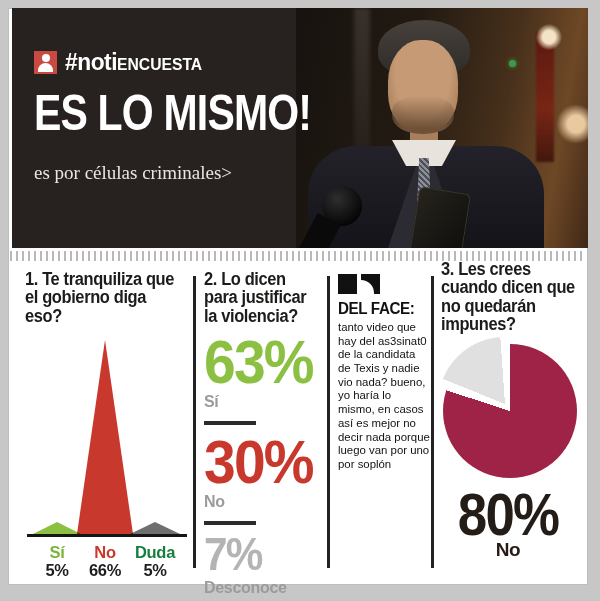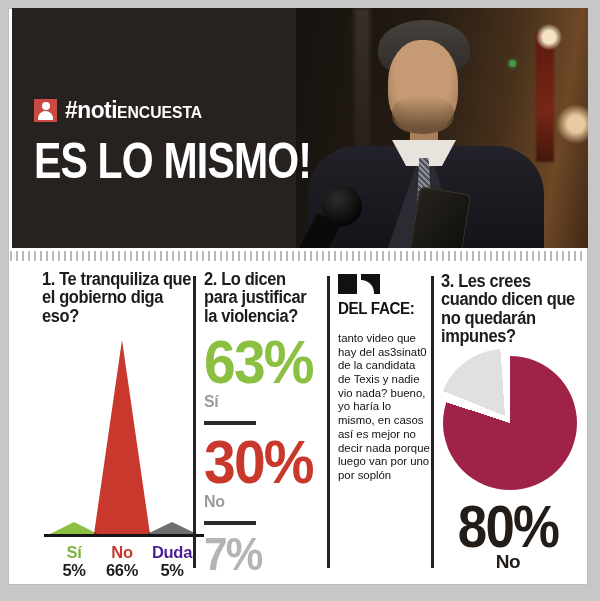--- a/index.html
+++ b/index.html
@@ -1,21 +1,21 @@
 <!DOCTYPE html>
 <html><head>
 <meta charset="utf-8">
 <style>
   html,body{margin:0;padding:0;background:#cacaca;}
   .stage{position:relative;width:600px;height:601px;background:#c7c7c7;font-family:"Liberation Sans",sans-serif;overflow:hidden;}
   .inner{position:absolute;left:8px;top:8px;width:580px;height:577px;background:#ffffff;box-shadow:0 0 0 1px #bdbdbd inset;}
 
   
   .header{position:absolute;left:4px;top:0px;width:576px;height:240px;background:#272220;overflow:hidden;}
-  .header-left{position:absolute;left:22px;top:40px;width:300px;z-index:5;margin-top:48px;}
+  .header-left{position:absolute;left:22px;top:40px;width:300px;z-index:5;}
   .badge-row{display:flex;align-items:center;gap:8px;}
   .badge{width:23px;height:23px;background:#c94a42;display:flex;flex-direction:column;align-items:center;}
   .ph-head{width:8px;height:8px;border-radius:50%;background:#fff;margin-top:3px;}
   .ph-body{width:15px;height:9px;border-radius:8px 8px 0 0;background:#fff;margin-top:1px;}
   .hashtag{color:#fff;font-weight:bold;letter-spacing:-0.5px;white-space:nowrap;transform:scaleX(.95);transform-origin:left center;}
   .hashtag .big{font-size:24px;}
   .hashtag .small{font-size:16.5px;letter-spacing:0;}
   .main-title{margin-top:8px;color:#ffffff;font-size:50px;font-weight:900;letter-spacing:-1px;white-space:nowrap;transform:scaleX(.82);transform-origin:left center;}
   .quote{margin-top:18px;font-family:"Liberation Serif",serif;color:#e9e6e0;font-size:19px;line-height:1.32;}
 
@@ -39,45 +39,45 @@
   .mic-handle{position:absolute;left:8px;top:208px;width:26px;height:52px;background:#0a0a0a;transform:rotate(28deg);}
   .recorder{position:absolute;left:118px;top:182px;width:52px;height:70px;background:linear-gradient(120deg,#27241e,#0e0d0a);border-radius:6px;transform:rotate(9deg);box-shadow:0 0 0 1px #3c372e inset;}
 
   
   .perf{position:absolute;left:2px;top:243px;width:576px;height:10px;background:repeating-linear-gradient(to right,#b9b9b9 0 2px,#ffffff 2px 6px);}
 
   
   .ptitle{color:#1c1c1a;font-weight:bold;font-size:17.5px;line-height:1.05;letter-spacing:-0.4px;transform:scaleX(.94);transform-origin:left top;}
   .vdiv{position:absolute;width:3px;height:292px;background:#222222;}
 
-  .p1{position:absolute;left:34px;top:262px;width:168px;}
+  .p1{position:absolute;left:17px;top:262px;width:168px;}
   .p1 svg{display:block;margin-top:8px;}
   .p1-legend{position:relative;height:46px;margin-top:2px;}
   .lg{position:absolute;text-align:center;width:56px;font-weight:bold;font-size:16.5px;line-height:1.1;letter-spacing:-0.3px;}
   .lg .val{color:#1d1d1b;}
   .lg1{left:4px;}  .lg1 .nm{color:#7db33c;}
   .lg2{left:52px;} .lg2 .nm{color:#c8382d;}
-  .lg3{left:102px;}.lg3 .nm{color:#4c1d95;text-align:center;}
+  .lg3{left:102px;}.lg3 .nm{color:#15803d;text-align:center;}
 
   .p2{position:absolute;left:196px;top:262px;width:126px;}
   .stat-val{font-weight:900;line-height:.92;letter-spacing:-2px;transform:scaleX(.92);transform-origin:left top;white-space:nowrap;}
   .sv1{font-size:62px;color:#8cc043;margin-top:8px;}
   .sv2{font-size:62px;color:#c8382d;}
   .sv3{font-size:46px;color:#b4b4b4;margin-top:2px;}
   .stat-lbl{color:#9b9b9b;font-weight:bold;font-size:16px;margin-top:3px;letter-spacing:-0.3px;}
   .hrule{width:52px;height:4px;background:#2b2b2b;margin:10px 0 8px 0;}
 
   .pface{position:absolute;left:330px;top:266px;width:93px;}
   .quote-icon{display:flex;gap:4px;height:20px;}
   .q-sq{width:19px;height:20px;background:#111;position:relative;}
   .q-sq.cut::after{content:'';position:absolute;left:0;bottom:0;width:13px;height:14px;background:#fff;border-top-right-radius:14px;}
   .face-head{margin-top:6px;color:#111;font-weight:bold;font-size:16px;letter-spacing:-0.4px;transform:scaleX(.95);transform-origin:left top;white-space:nowrap;}
-  .face-body{margin-top:14px;color:#111;font-size:11.4px;line-height:1.2;font-weight:500;}
+  .face-body{margin-top:3px;color:#111;font-size:11.4px;line-height:1.2;font-weight:500;}
 
-  .p3{position:absolute;left:433px;top:264px;width:148px;}
+  .p3{position:absolute;left:433px;top:252px;width:148px;}
   .pie-wrap{position:relative;width:134px;height:134px;margin:10px 0 0 2px;}
   .pie,.pie-slice{position:absolute;left:0;top:0;width:134px;height:134px;border-radius:50%;}
   .pie-slice{transform:translate(-5px,-7px);}
   .big-stat{margin-top:8px;width:134px;text-align:center;}
   .big-val{color:#241d17;font-weight:900;font-size:60px;line-height:.95;letter-spacing:-2px;transform:scaleX(.88);transform-origin:center top;}
   .big-lbl{color:#241d17;font-weight:900;font-size:19px;margin-top:-4px;letter-spacing:-0.3px;}
 </style>
 </head>
 <body>
 
@@ -108,20 +108,21 @@
       <div class="header-left">
         <div class="badge-row">
           <div class="badge">
             <div class="ph-head"></div>
             <div class="ph-body"></div>
           </div>
           <div class="hashtag"><span class="big">#noti</span><span class="small">ENCUESTA</span></div>
         </div>
         <div class="main-title">ES LO MISMO!</div>
         <div class="quote">
+          <div>es por células criminales&gt;</div>
         </div>
       </div>
     </div>
 
     <div class="perf"></div>
 
     <div class="p1">
       <div class="ptitle">1. Te tranquiliza que el gobierno diga eso?</div>
       <svg id="q1-chart" width="166" height="208" viewBox="0 0 166 208">
           <polygon points="8,201 56,201 32,189" fill="#8cc043" style="mix-blend-mode:multiply"></polygon>
@@ -149,20 +150,21 @@
 
     <div class="p2">
       <div class="ptitle">2. Lo dicen para justificar la violencia?</div>
       <div class="stat-val sv1">63%</div>
       <div class="stat-lbl">Sí</div>
       <div class="hrule"></div>
       <div class="stat-val sv2">30%</div>
       <div class="stat-lbl">No</div>
       <div class="hrule"></div>
       <div class="stat-val sv3">7%</div>
+      <div class="stat-lbl">Desconoce</div>
     </div>
 
     <div class="vdiv" style="left:319px;top:268px;"></div>
 
     <div class="pface">
       <div class="quote-icon">
         <div class="q-sq"></div>
         <div class="q-sq cut"></div>
       </div>
       <div class="face-head">DEL FACE:</div>

